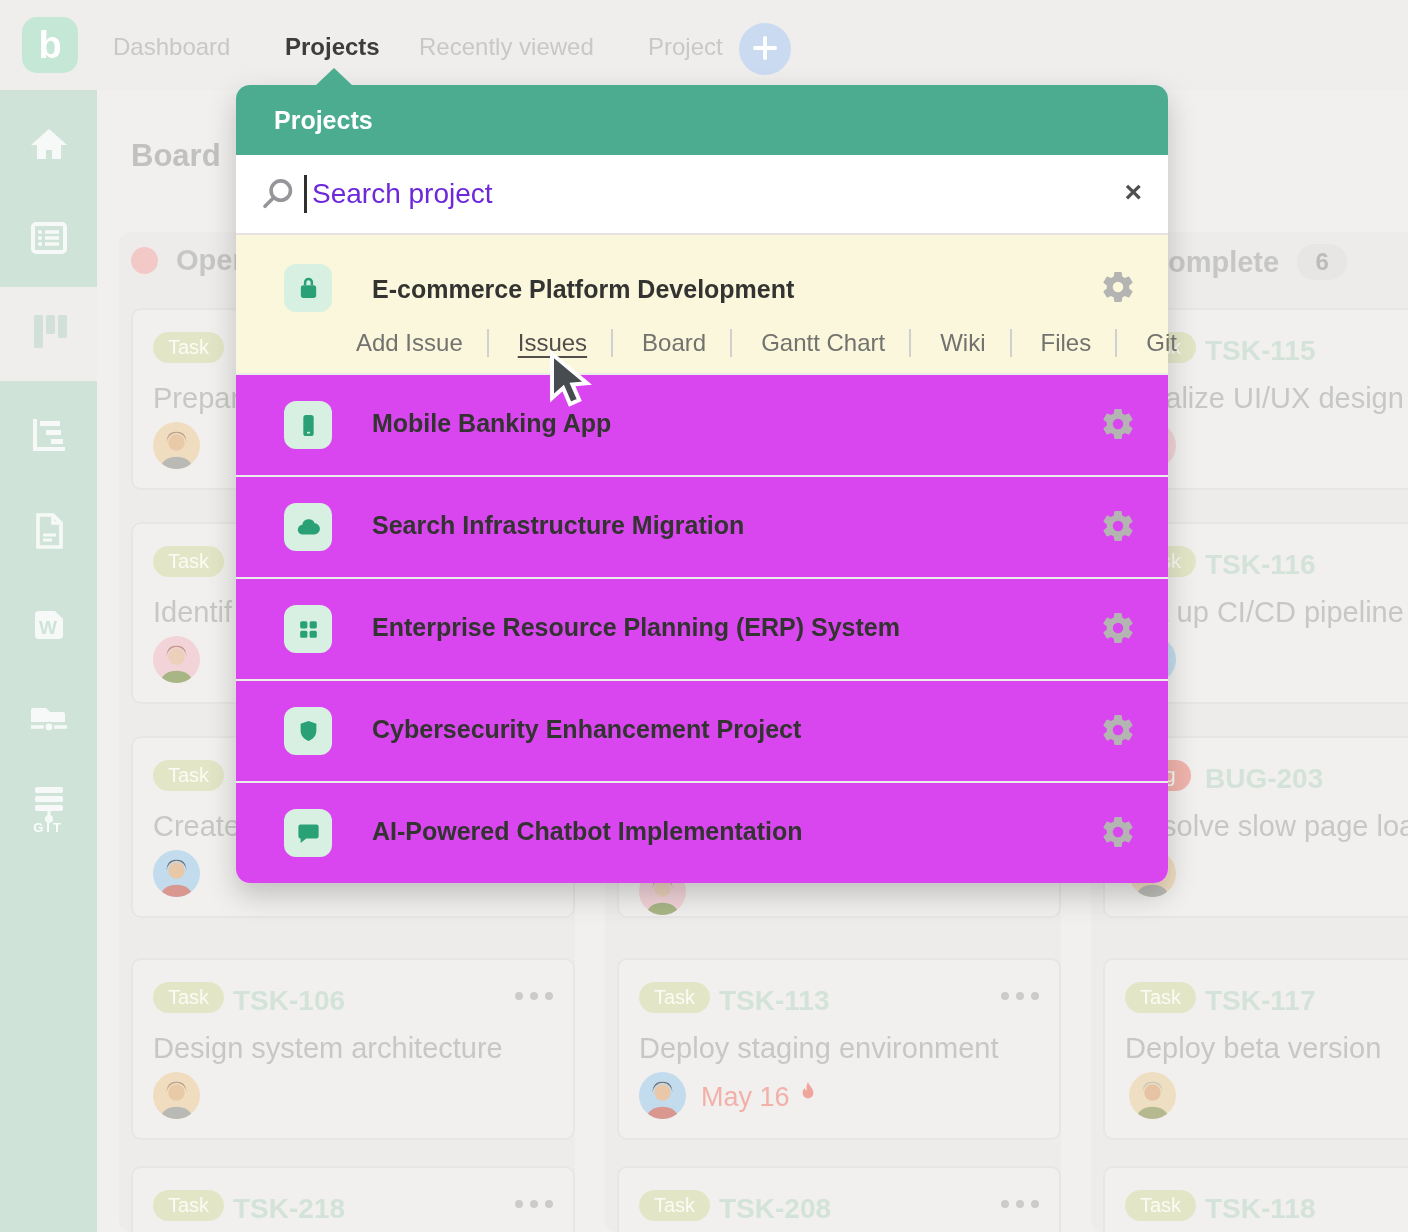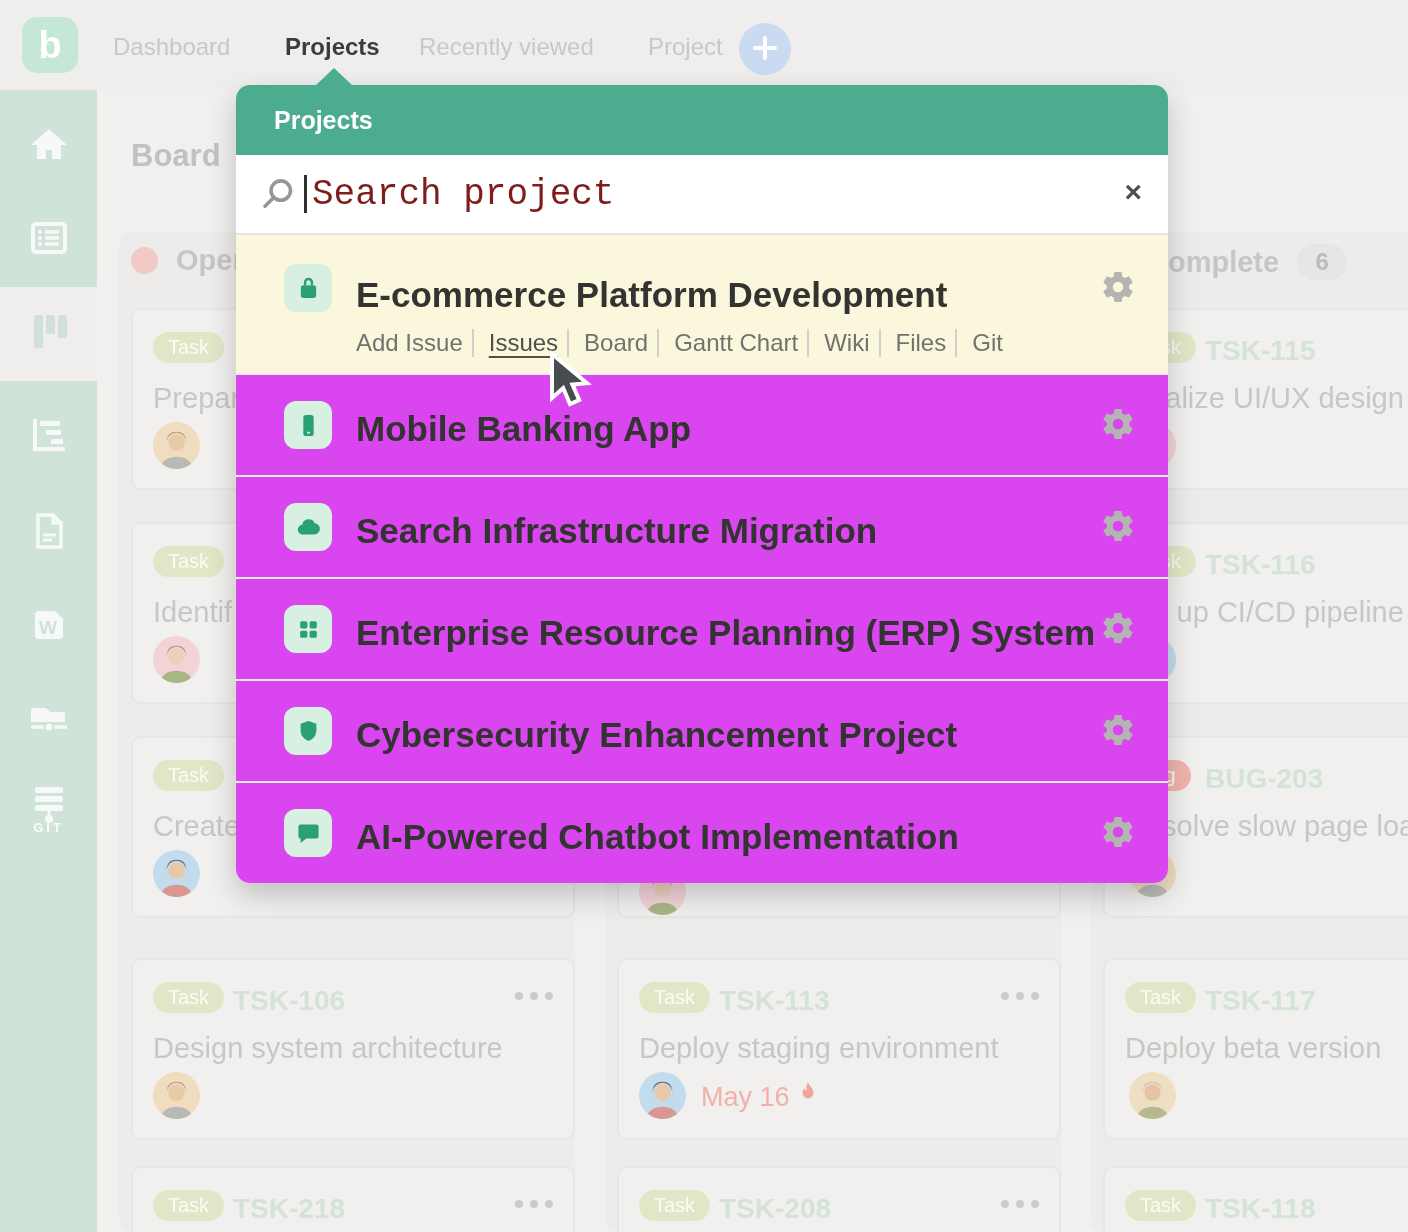--- a/index.html
+++ b/index.html
@@ -43,38 +43,38 @@
   .due{position:absolute;left:82px;top:120px;font-size:27px;color:#f2b0a9;display:flex;align-items:center;gap:6px;}
   
   .popup{position:absolute;left:236px;top:85px;width:932px;border-radius:14px;background:#ffffff;z-index:10;
          box-shadow:0 12px 28px rgba(70,70,70,.28);}
   .popup-pointer{position:absolute;left:79px;top:-17px;width:0;height:0;
          border-left:19px solid transparent;border-right:19px solid transparent;border-bottom:18px solid #4bac90;}
   .popup-head{height:70px;background:#4bac90;border-radius:14px 14px 0 0;display:flex;align-items:center;}
   .popup-head span{margin-left:38px;color:#ffffff;font-size:25px;font-weight:700;}
   .popup-search{position:relative;height:78px;border-bottom:2px solid #e5e4e2;display:flex;align-items:center;cursor:text;}
   .caret{display:inline-block;width:3px;height:38px;background:#2f2f2e;margin:0 5px 0 0;}
-  .ph{font-size:36px;color:#7f1d1d;font-family:Liberation Mono, monospace;}
+  .ph{font-size:28px;color:#6d28d9;}
   .popup-close{position:absolute;right:26px;top:20px;font-size:30px;color:#4f4f4d;cursor:pointer;font-weight:700;}
   .prow{position:relative;height:100px;background:#d946ef;border-top:2px solid #ececea;}
   .prow.hl{height:138px;background:#fbf7dc;border-top:none;}
   .prow:last-child{border-radius:0 0 14px 14px;}
   .picon{position:absolute;left:48px;width:48px;height:48px;border-radius:12px;background:#d8f0e2;
          display:flex;align-items:center;justify-content:center;}
   .prow .picon{top:26px;}
   .prow.hl .picon{top:29px;}
-  .pname{position:absolute;left:120px;font-size:35px;font-weight:700;color:#333331;cursor:pointer;white-space:nowrap;}
+  .pname{position:absolute;left:136px;font-size:25px;font-weight:700;color:#333331;cursor:pointer;white-space:nowrap;}
   .prow .pname{top:34px;}
   .prow.hl .pname{top:40px;}
   .gear{position:absolute;right:32px;cursor:pointer;}
   .prow .gear{top:31px;}
   .prow.hl .gear{top:34px;}
   .qlinks{position:absolute;left:120px;top:94px;display:flex;align-items:flex-start;}
   .qlink{font-size:24px;color:#72726f;cursor:pointer;white-space:nowrap;}
-  .qlink + .qlink{margin-left:9px;padding-left:15px;border-left:2px solid #d0d0ce;}
+  .qlink + .qlink{margin-left:24px;padding-left:29px;border-left:2px solid #d0d0ce;}
   .qlink.on{color:#504f4b;text-decoration:underline;text-underline-offset:5px;}
   .cursor{position:absolute;left:540px;top:350px;z-index:20;pointer-events:none;}
   
   .av-t{background:#f0ddc0;} .av-p{background:#f2d3d8;} .av-b{background:#c2dcee;} .av-o{background:#eedfc2;}
 </style>
 </head>
 <body>
 
 <div class="stage">
 

